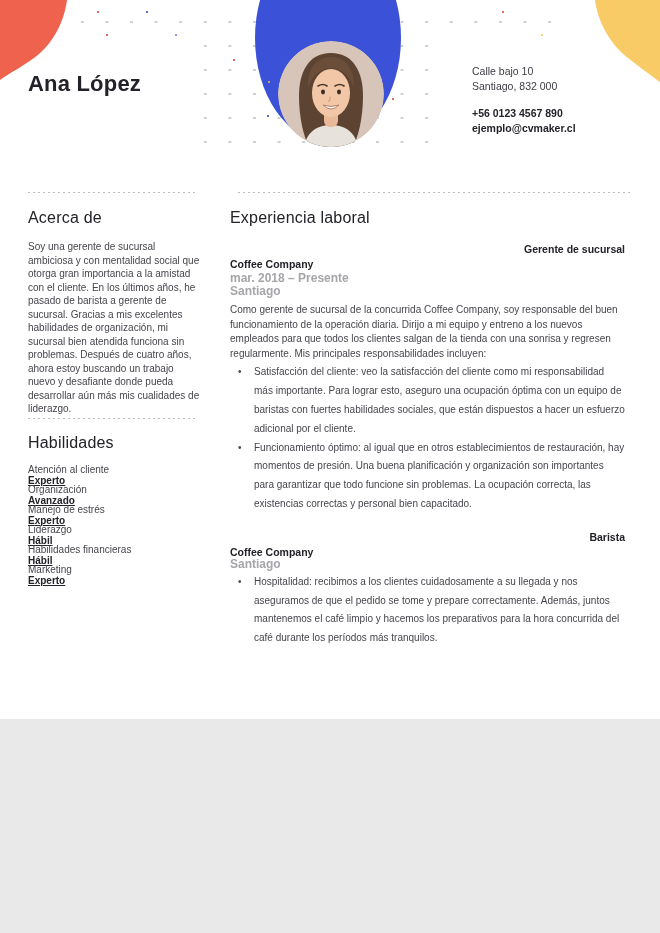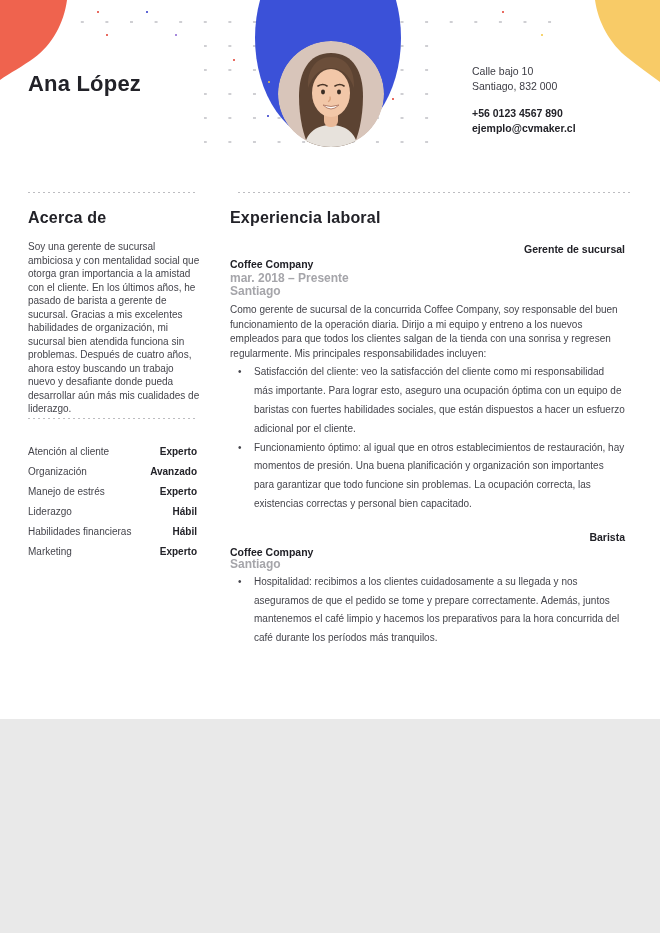--- a/index.html
+++ b/index.html
@@ -45,28 +45,28 @@
   .dash{
     position:absolute;height:2px;z-index:2;
     background-image:repeating-linear-gradient(90deg,#bdbdc1 0 2px,transparent 2px 5px);
     background-size:100% 1.4px;background-repeat:no-repeat;background-position:0 0;
   }
   .dash-left-top{left:28px;top:192px;width:168px;}
   .dash-right-top{left:238px;top:192px;width:394px;}
   .dash-left-mid{left:28px;top:418px;width:168px;}
   
   .section{position:absolute;z-index:4;}
-  .section h2{margin:0;font-size:16px;font-weight:700;color:#222228;letter-spacing:.2px;}
+  .section h2{margin:0;font-size:16px;font-weight:400;color:#222228;letter-spacing:.2px;}
   .about{left:28px;top:209px;width:172px;}
   .about p{margin:13px 0 0 0;font-size:10px;line-height:13.5px;color:#45454c;}
   .skills{left:28px;top:434px;width:169px;}
   .skills-list{margin-top:12px;}
-  .skill-row{display:flex;justify-content:space-between;align-items:baseline;height:20px;font-size:10px;}
+  .skill-row{display:flex;justify-content:space-between;align-items:baseline;height:20px;font-size:10px;flex-direction:column;}
   .skill-label{color:#45454c;}
-  .skill-level{font-weight:700;color:#222228;}
+  .skill-level{font-weight:700;color:#222228;text-decoration:underline;}
   .experience{left:230px;top:209px;width:395px;}
   .job{margin-top:16px;}
   .job + .job{margin-top:17px;}
   .job-role{font-size:10.5px;font-weight:700;color:#222228;margin-top:0;text-align:right;}
   .job-company{font-size:10.5px;font-weight:700;color:#222228;margin-top:3px;}
   .job-dates,.job-location{font-size:12px;color:#a5a5aa;line-height:13px;font-weight:bold;}
   .job-dates{margin-top:2px;}
   .job-desc{margin-top:5px;font-size:10px;line-height:14.6px;color:#45454c;}
   .job-bullets{margin:2px 0 0 0;padding:0;list-style:none;}
   .job-bullets li{
@@ -147,20 +147,21 @@
   <div class="dash dash-left-top"></div>
   <div class="dash dash-right-top"></div>
   <div class="dash dash-left-mid"></div>
 
   <div class="section about">
     <h2>Acerca de</h2>
     <p>Soy una gerente de sucursal ambiciosa y con mentalidad social que otorga gran importancia a la amistad con el cliente. En los últimos años, he pasado de barista a gerente de sucursal. Gracias a mis excelentes habilidades de organización, mi sucursal bien atendida funciona sin problemas. Después de cuatro años, ahora estoy buscando un trabajo nuevo y desafiante donde pueda desarrollar aún más mis cualidades de liderazgo.</p>
   </div>
 
   <div class="section skills">
+    <h2>Habilidades</h2>
     <div class="skills-list">
         <div class="skill-row">
           <span class="skill-label">Atención al cliente</span>
           <span class="skill-level">Experto</span>
         </div>
         <div class="skill-row">
           <span class="skill-label">Organización</span>
           <span class="skill-level">Avanzado</span>
         </div>
         <div class="skill-row">

